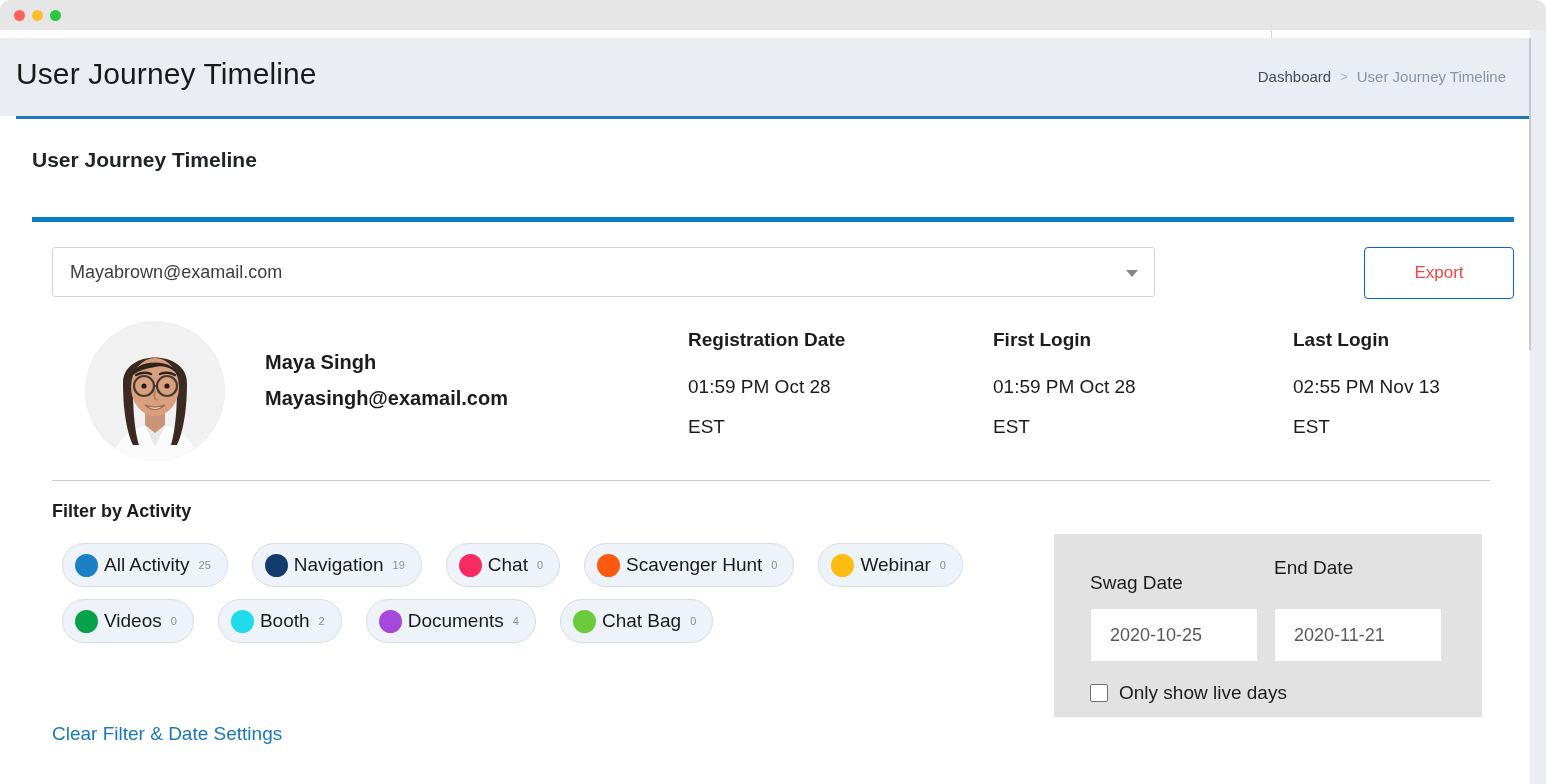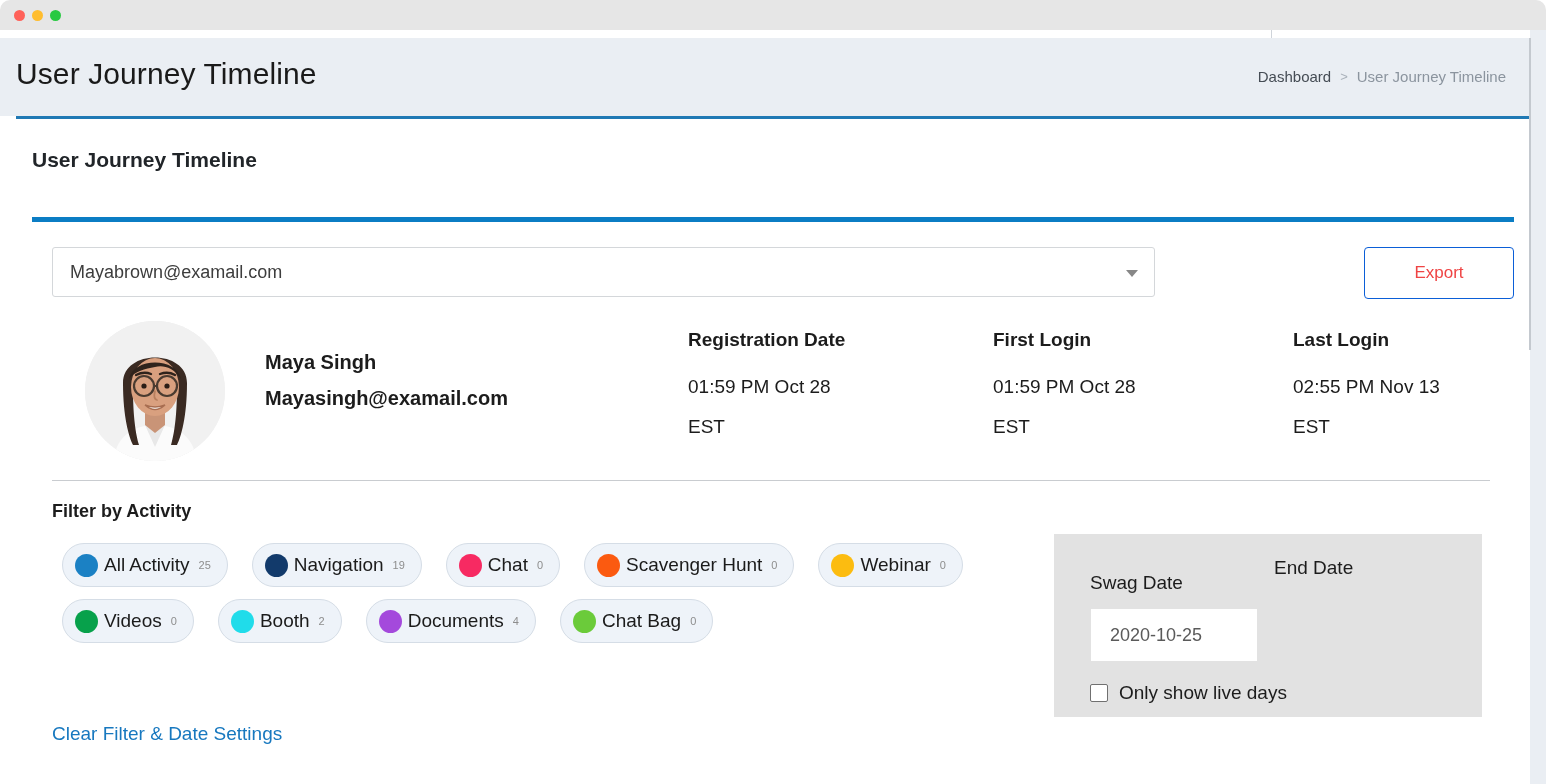--- a/index.html
+++ b/index.html
@@ -388,20 +388,21 @@
             <span class="chip-label">Chat Bag</span>
             <span class="chip-count">0</span>
           </div>
         </div>
       </div>
 
     <div id="date-panel">
       <div class="date-label" id="start-date-label">Swag Date</div>
       <div class="date-label" id="end-date-label">End Date</div>
       <input class="date-input" id="start-date-input" type="text" readonly="" value="2020-10-25" style="">
+      <input class="date-input" id="end-date-input" type="text" readonly="" value="2020-11-21" style="">
       <div id="live-days-row">
         <span id="live-days-checkbox"></span>
         <span id="live-days-label">Only show live days</span>
       </div>
     </div>
 
     <a id="clear-filter-link">Clear Filter &amp; Date Settings</a>
   </div>
 
   <div id="right-rail"></div>

